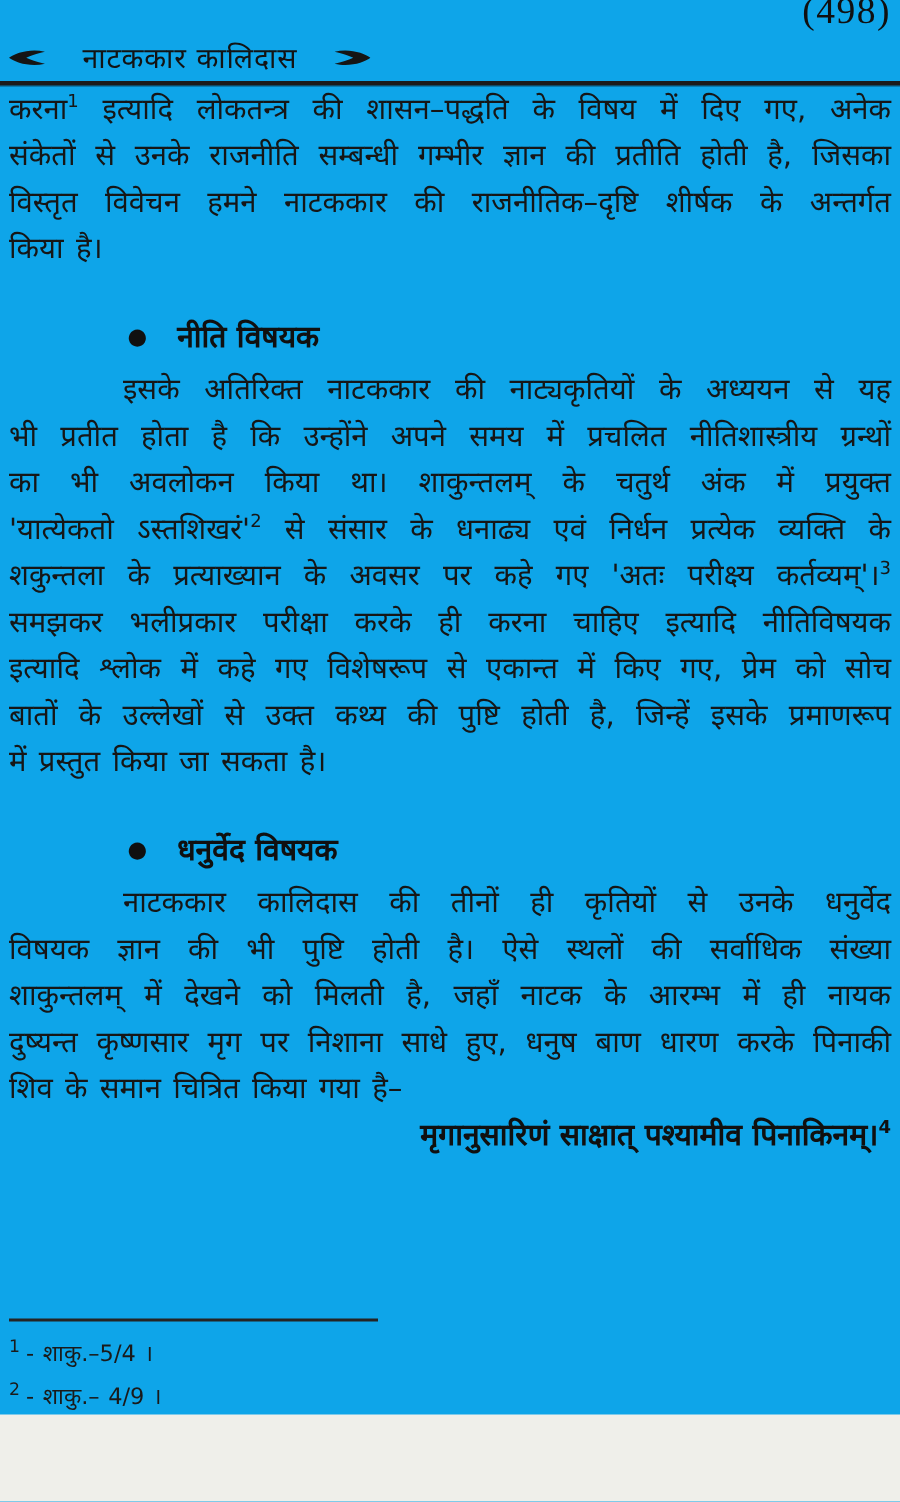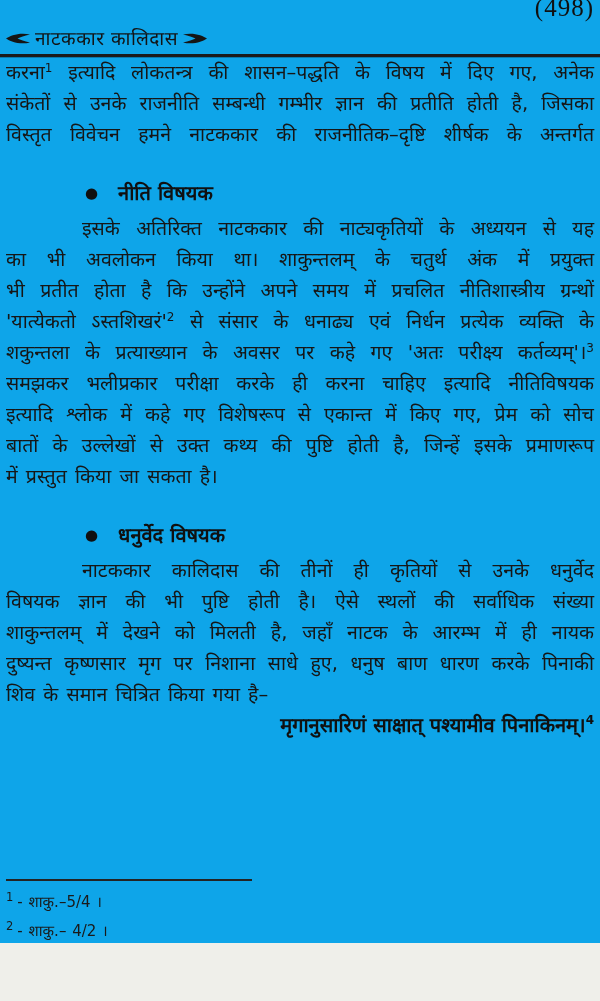--- a/index.html
+++ b/index.html
@@ -23,21 +23,21 @@
     top:-6px; right:6px;
     font-family:"Liberation Serif","DejaVu Serif",serif;
     font-size:25px;
     letter-spacing:1px;
     color:#101010;
   }
   .header-row {
     display:flex;
     align-items:center;
     padding-top:25px;
-    gap:5px;
+    gap:25px;
   }
   .header-title {
     font-size:19px;
     letter-spacing:0.5px;
     color:#131313;
   }
   .ornament { display:inline-block; line-height:0; }
   .ornament svg { display:block; }
   .header-rule {
     height:3px;
@@ -121,31 +121,32 @@
         <path d="M0 1.5 C10 -1 20 2.5 24 5.5 C20 8.5 10 12 0 9.5 C6 8 9.5 7 12.5 5.5 C9.5 4 6 3 0 1.5 Z" fill="#151515"></path>
       </svg>
     </span>
   </div>
   <div class="header-rule"></div>
 
   <div class="body-text">
       <div class="tline">करना<sup>1</sup> इत्यादि लोकतन्त्र की शासन–पद्धति के विषय में दिए गए, अनेक</div>
       <div class="tline">संकेतों से उनके राजनीति सम्बन्धी गम्भीर ज्ञान की प्रतीति होती है, जिसका</div>
       <div class="tline">विस्तृत विवेचन हमने नाटककार की राजनीतिक–दृष्टि शीर्षक के अन्तर्गत</div>
+      <div class="tline tlast">किया है।</div>
     </div>
 
   <div class="section-heading">
     <span class="section-bullet">●</span>
     <span>नीति विषयक</span>
   </div>
 
   <div class="body-text" style="margin-top:0;">
       <div class="tline tindent">इसके अतिरिक्त नाटककार की नाट्यकृतियों के अध्ययन से यह</div>
+      <div class="tline">भी प्रतीत होता है कि उन्होंने अपने समय में प्रचलित नीतिशास्त्रीय ग्रन्थों</div>
       <div class="tline">का भी अवलोकन किया था। शाकुन्तलम् के चतुर्थ अंक में प्रयुक्त</div>
-      <div class="tline">भी प्रतीत होता है कि उन्होंने अपने समय में प्रचलित नीतिशास्त्रीय ग्रन्थों</div>
       <div class="tline">'यात्येकतो ऽस्तशिखरं'<sup>2</sup> से संसार के धनाढ्य एवं निर्धन प्रत्येक व्यक्ति के</div>
       <div class="tline">शकुन्तला के प्रत्याख्यान के अवसर पर कहे गए 'अतः परीक्ष्य कर्तव्यम्'।<sup>3</sup></div>
       <div class="tline">समझकर भलीप्रकार परीक्षा करके ही करना चाहिए इत्यादि नीतिविषयक</div>
       <div class="tline">इत्यादि श्लोक में कहे गए विशेषरूप से एकान्त में किए गए, प्रेम को सोच</div>
       <div class="tline">बातों के उल्लेखों से उक्त कथ्य की पुष्टि होती है, जिन्हें इसके प्रमाणरूप</div>
       <div class="tline tlast">में प्रस्तुत किया जा सकता है।</div>
     </div>
 
   <div class="section-heading">
     <span class="section-bullet">●</span>
@@ -160,18 +161,18 @@
       <div class="tline tlast">शिव के समान चित्रित किया गया है–</div>
     </div>
 
   <div class="verse">
     <span>मृगानुसारिणं साक्षात् पश्यामीव पिनाकिनम्।</span><sup>4</sup>
   </div>
 
   <div class="footnotes">
     <div class="fn-rule"></div>
     <div class="fn-item"><sup>1</sup><span>- शाकु.–5/4 ।</span></div>
-    <div class="fn-item"><sup>2</sup><span>- शाकु.– 4/2 ।</span></div>
+    <div class="fn-item"><sup>2</sup><span>- शाकु.– 4/9 ।</span></div>
     <div class="fn-item"><sup>3</sup><span>- शाकु.– 5/24 ।</span></div>
     <div class="fn-item"><sup>4</sup><span>- शाकु.– 1/6 ।</span></div>
   </div>
 
 </div>
 
 </body></html>

